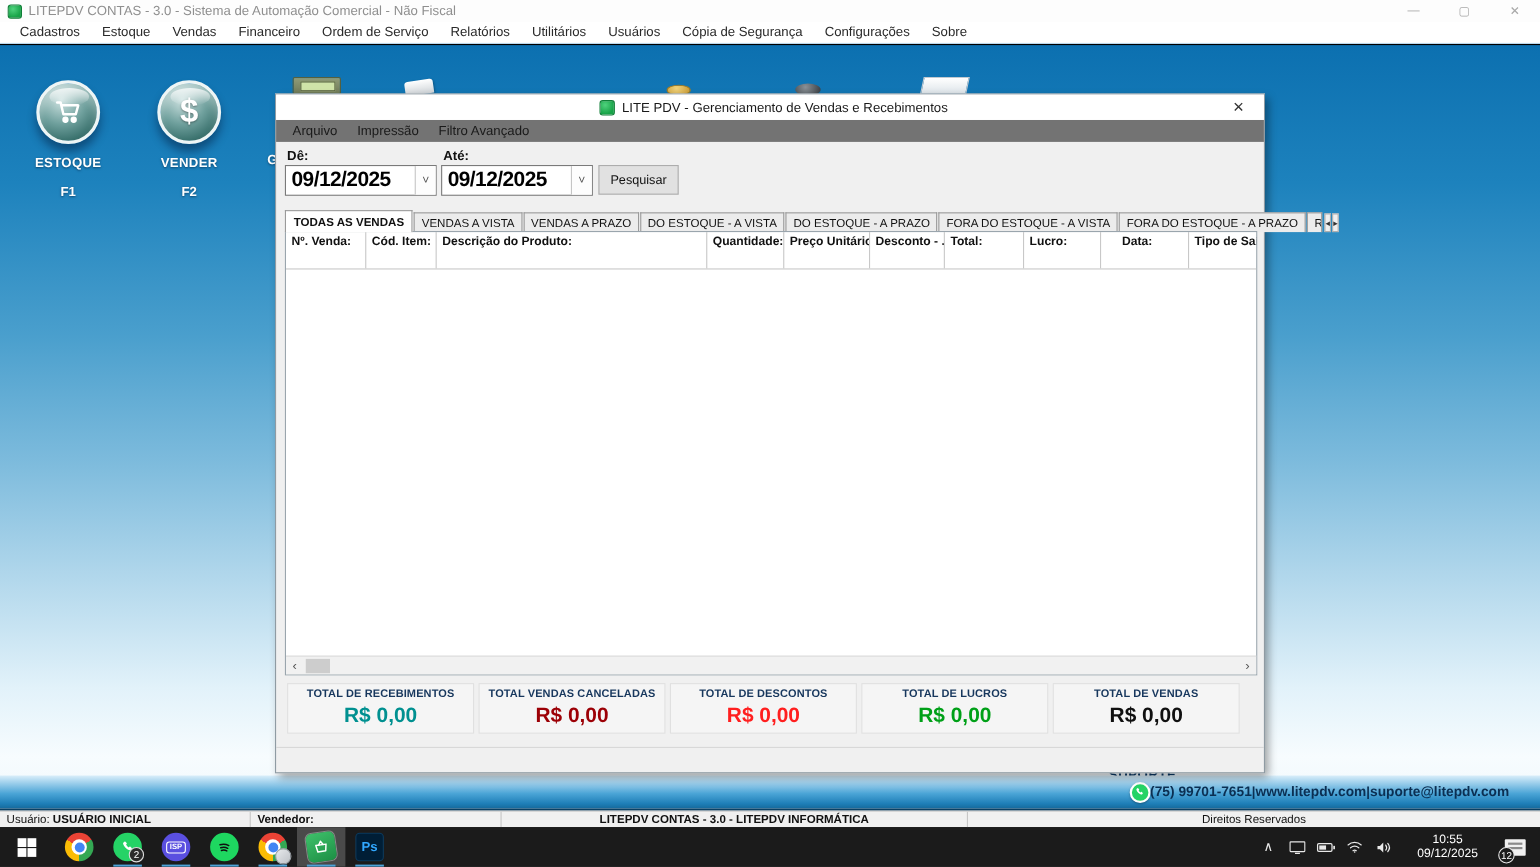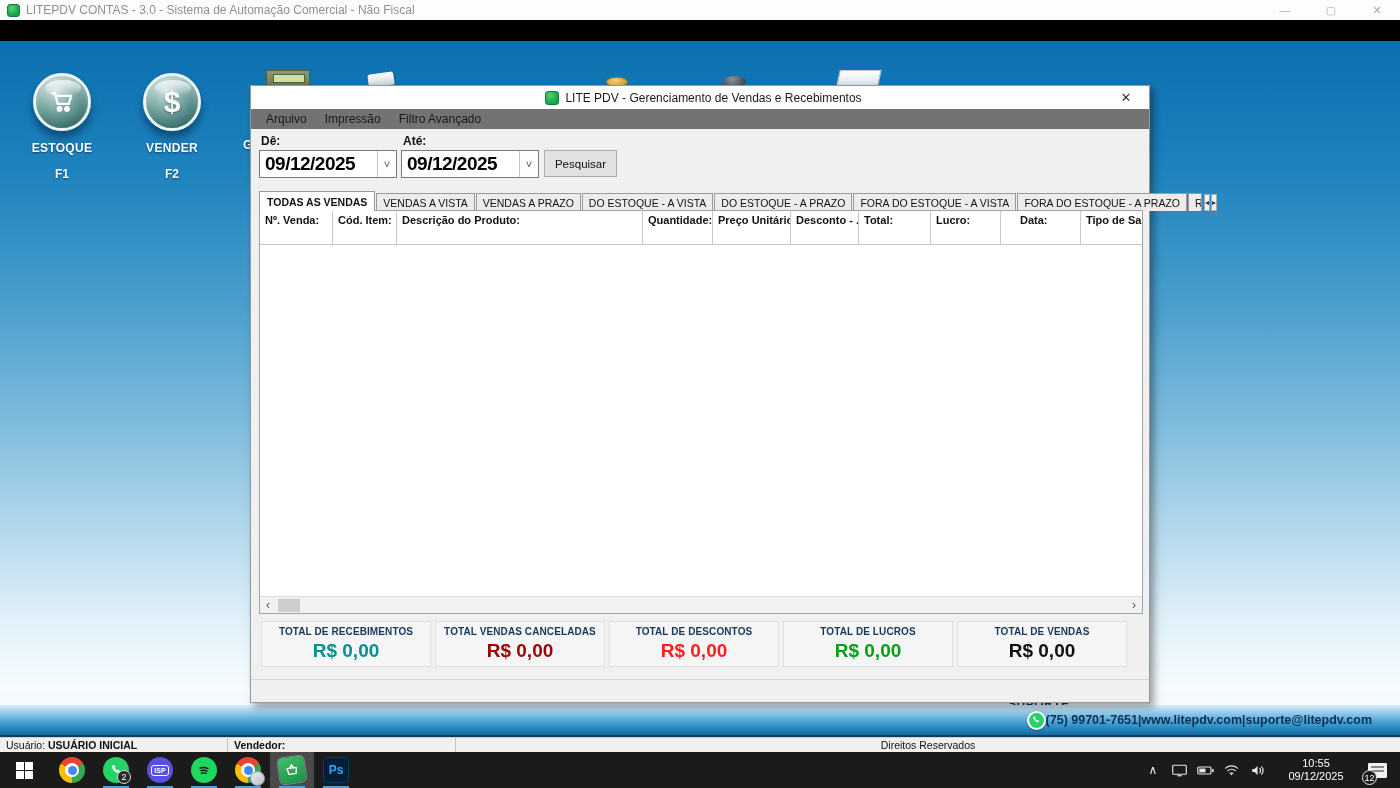--- a/index.html
+++ b/index.html
@@ -132,20 +132,33 @@
   <div class="main-titlebar">
     <div class="app-logo"></div>
     <div class="main-title">LITEPDV CONTAS - 3.0 - Sistema de Automação Comercial - Não Fiscal</div>
     <div class="win-controls">
       <div class="win-btn">—</div>
       <div class="win-btn">▢</div>
       <div class="win-btn">✕</div>
     </div>
   </div>
 
+  <div class="main-menubar">
+    <div class="main-menu-item">Cadastros</div>
+    <div class="main-menu-item">Estoque</div>
+    <div class="main-menu-item">Vendas</div>
+    <div class="main-menu-item">Financeiro</div>
+    <div class="main-menu-item">Ordem de Serviço</div>
+    <div class="main-menu-item">Relatórios</div>
+    <div class="main-menu-item">Utilitários</div>
+    <div class="main-menu-item">Usuários</div>
+    <div class="main-menu-item">Cópia de Segurança</div>
+    <div class="main-menu-item">Configurações</div>
+    <div class="main-menu-item">Sobre</div>
+  </div>
 
   <div class="desktop">
 
     <div class="shortcut" style="left:7px; top:32px;">
       <div class="shortcut-circle">
         <svg width="30" height="30" viewBox="0 0 24 24" fill="none" stroke="#ffffff" stroke-width="1.8" stroke-linecap="round" stroke-linejoin="round">
           <path d="M4 5h2.5l2 8.5h9l1.8-6.5H7"></path>
           <circle cx="10" cy="17.5" r="1.4" fill="#fff"></circle>
           <circle cx="16" cy="17.5" r="1.4" fill="#fff"></circle>
         </svg>
@@ -272,20 +285,21 @@
   </div>
 
   <div class="statusbar">
     <div class="status-seg seg-user">
       <span>Usuário:</span>&nbsp;
       <span class="bold">USUÁRIO INICIAL</span>
     </div>
     <div class="status-seg seg-vendor">
       <span class="bold">Vendedor:</span>
     </div>
+    <div class="status-seg seg-app">LITEPDV CONTAS - 3.0 - LITEPDV INFORMÁTICA</div>
     <div class="status-seg seg-rights">Direitos Reservados</div>
   </div>
 
   <div class="taskbar">
     <div class="tb-cell" style="margin-left:2px;">
       <div class="start-grid">
           <span></span>
           <span></span>
           <span></span>
           <span></span>

